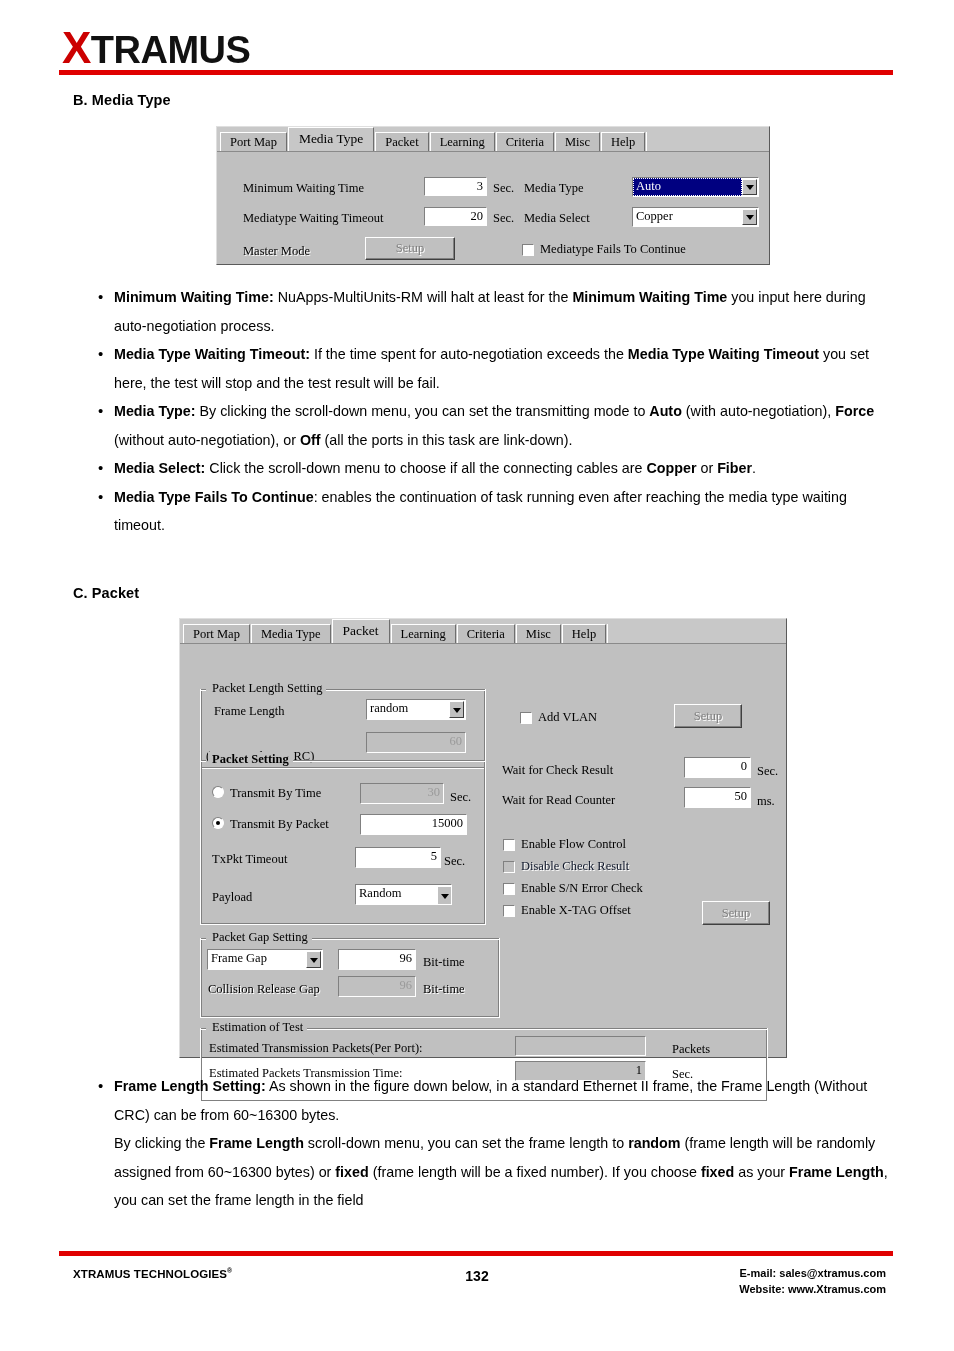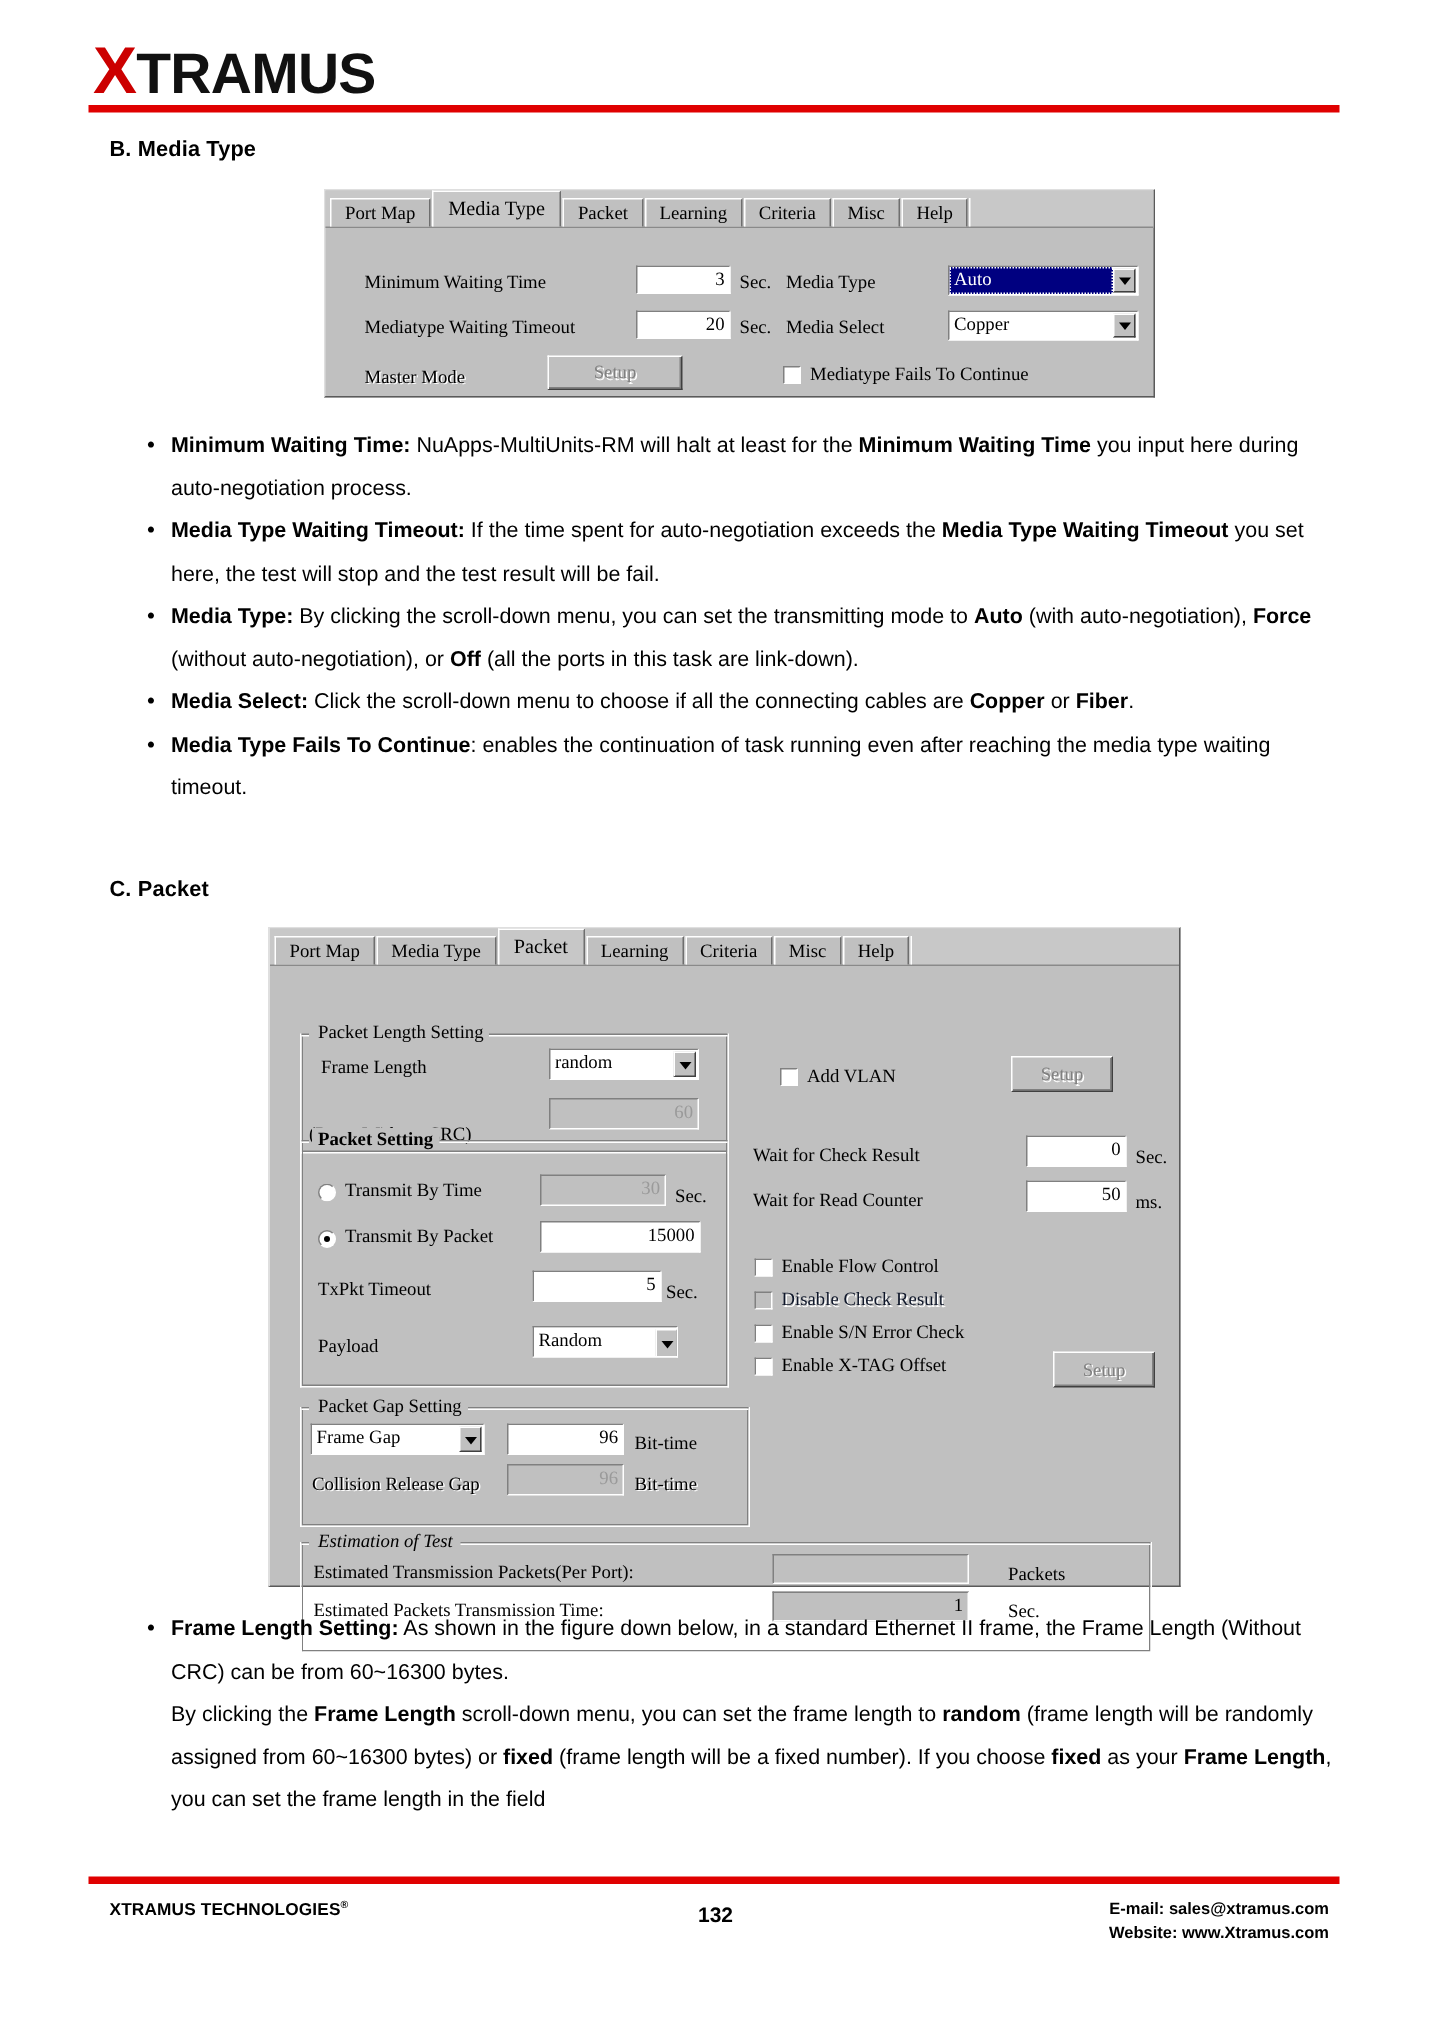--- a/index.html
+++ b/index.html
@@ -205,21 +205,21 @@
     border-top:1px solid #808080;
     border-left:1px solid #808080;
     border-right:1px solid #ffffff;
     border-bottom:1px solid #ffffff;
     margin-right:6px;
   }
   .chk.disabled .chk-box { background:#c0c0c0; }
   .chk.disabled .chk-label { color:#0f172a; text-shadow:1px 1px 0 #ffffff; }
 
   
-  .rad { position:absolute; display:flex; align-items:flex-end; white-space:nowrap; font-size:12.5px; }
+  .rad { position:absolute; display:flex; align-items:flex-start; white-space:nowrap; font-size:12.5px; }
   .rad-dot {
     width:12px; height:12px; flex:0 0 12px; border-radius:50%;
     background:#ffffff;
     border:1px solid #808080;
     border-right-color:#ffffff; border-bottom-color:#ffffff;
     margin-right:6px; position:relative;
   }
   .rad.on .rad-dot::after{
     content:""; position:absolute; left:3px; top:3px;
     width:4px; height:4px; border-radius:50%; background:#000;
@@ -436,21 +436,21 @@
         <span class="chk-label">Enable S/N Error Check</span>
       </div>
       <div class="chk" style="left:323px; top:259px;">
         <span class="chk-box"></span>
         <span class="chk-label">Enable X-TAG Offset</span>
       </div>
       <div class="btn disabled" style="left:522px; top:257px; width:68px; height:24px;">
           <span>Setup</span>
         </div>
 
-      <div class="gbox" style="left:20px; top:384px; width:568px; height:74px;font-style:italic;">
+      <div class="gbox" style="left:20px; top:384px; width:568px; height:74px;">
         <div class="gbox-line-l"></div>
           <div class="gbox-line-lw"></div>
         <div class="gbox-line-r" style="width:460px;"></div>
           <div class="gbox-line-rw" style="width:460px;"></div>
         <div class="gbox-legend">Estimation of Test</div>
       </div>
       <div class="lbl" style="left:29px; top:397px;">Estimated Transmission Packets(Per Port):</div>
       <div class="field" style="left:335px; top:392px; width:131px; height:20px; background:#c0c0c0;"></div>
       <div class="lbl" style="left:492px; top:398px;">Packets</div>
 

